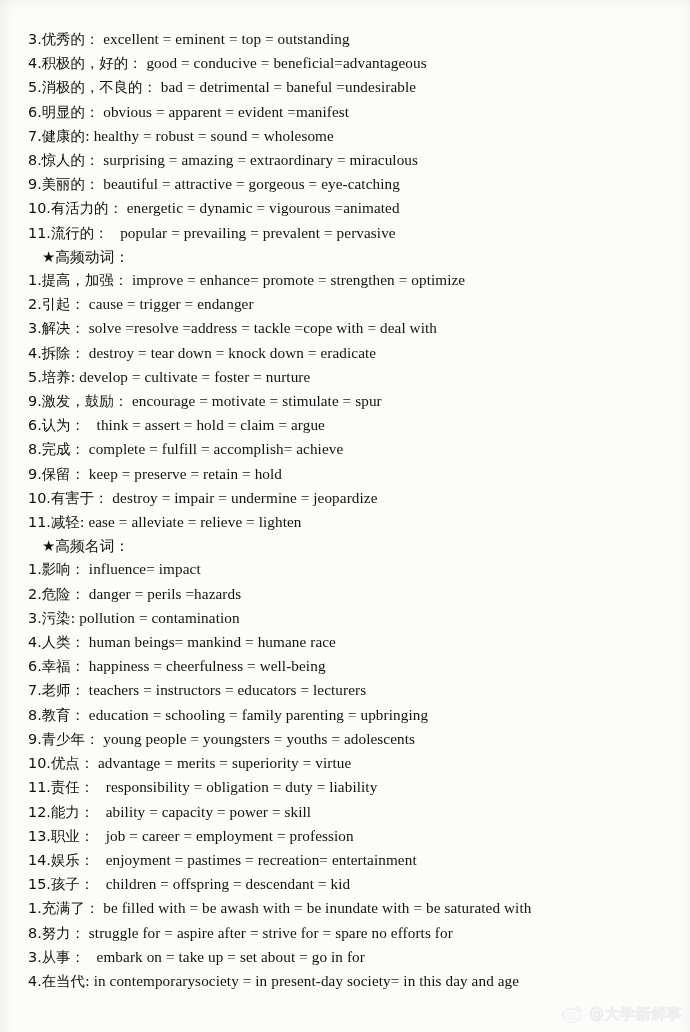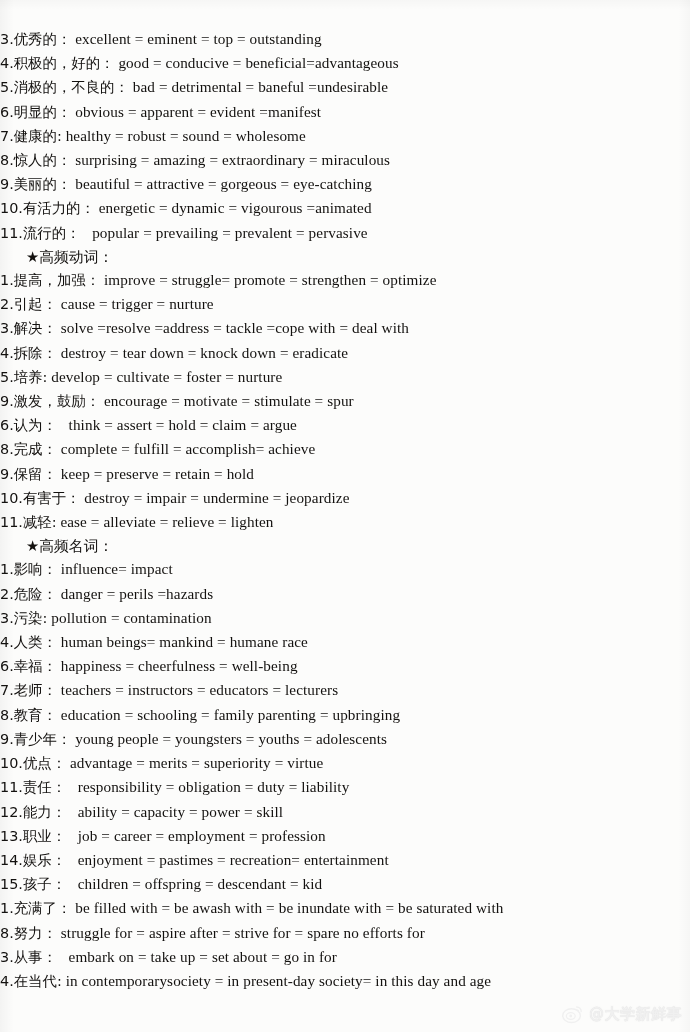--- a/index.html
+++ b/index.html
@@ -31,32 +31,33 @@
   #content {
     position: absolute;
     left: 0;
     top: 27px;
     width: 690px;
   }
   .line {
     font-size: 15.2px;
     line-height: 23.2px;
     color: #13110f;
+    padding-left: 28px;
     white-space: pre;
     letter-spacing: 0.1px;
     font-weight: 400;
     text-rendering: optimizeLegibility;
   }
   .line .cn {
     font-family: "DejaVu Sans", "Liberation Sans", sans-serif;
     font-size: 14.4px;
     letter-spacing: 0px;
   }
   .line.section {
-    padding-left: 26px;
+    padding-left: 42px;
   }
   .line.section .cn {
     font-size: 14.8px;
   }
   
   #watermark {
     position: absolute;
     right: 8px;
     bottom: 6px;
     display: flex;
@@ -91,22 +92,22 @@
       <div class="line"><span class="cn">3.优秀的：</span> <span class="en">excellent = eminent = top = outstanding</span></div>
       <div class="line"><span class="cn">4.积极的，好的：</span> <span class="en">good = conducive = beneficial=advantageous</span></div>
       <div class="line"><span class="cn">5.消极的，不良的：</span> <span class="en">bad = detrimental = baneful =undesirable</span></div>
       <div class="line"><span class="cn">6.明显的：</span> <span class="en">obvious = apparent = evident =manifest</span></div>
       <div class="line"><span class="cn">7.健康的:</span> <span class="en">healthy = robust = sound = wholesome</span></div>
       <div class="line"><span class="cn">8.惊人的：</span> <span class="en">surprising = amazing = extraordinary = miraculous</span></div>
       <div class="line"><span class="cn">9.美丽的：</span> <span class="en">beautiful = attractive = gorgeous = eye-catching</span></div>
       <div class="line"><span class="cn">10.有活力的：</span> <span class="en">energetic = dynamic = vigourous =animated</span></div>
       <div class="line"><span class="cn">11.流行的：</span> <span class="en">  popular = prevailing = prevalent = pervasive</span></div>
       <div class="line section"><span class="cn">★高频动词：</span></div>
-      <div class="line"><span class="cn">1.提高，加强：</span> <span class="en">improve = struggle= promote = strengthen = optimize</span></div>
-      <div class="line"><span class="cn">2.引起：</span> <span class="en">cause = trigger = nurture</span></div>
+      <div class="line"><span class="cn">1.提高，加强：</span> <span class="en">improve = enhance= promote = strengthen = optimize</span></div>
+      <div class="line"><span class="cn">2.引起：</span> <span class="en">cause = trigger = endanger</span></div>
       <div class="line"><span class="cn">3.解决：</span> <span class="en">solve =resolve =address = tackle =cope with = deal with</span></div>
       <div class="line"><span class="cn">4.拆除：</span> <span class="en">destroy = tear down = knock down = eradicate</span></div>
       <div class="line"><span class="cn">5.培养:</span> <span class="en">develop = cultivate = foster = nurture</span></div>
       <div class="line"><span class="cn">9.激发，鼓励：</span> <span class="en">encourage = motivate = stimulate = spur</span></div>
       <div class="line"><span class="cn">6.认为：</span> <span class="en">  think = assert = hold = claim = argue</span></div>
       <div class="line"><span class="cn">8.完成：</span> <span class="en">complete = fulfill = accomplish= achieve</span></div>
       <div class="line"><span class="cn">9.保留：</span> <span class="en">keep = preserve = retain = hold</span></div>
       <div class="line"><span class="cn">10.有害于：</span> <span class="en">destroy = impair = undermine = jeopardize</span></div>
       <div class="line"><span class="cn">11.减轻:</span> <span class="en">ease = alleviate = relieve = lighten</span></div>
       <div class="line section"><span class="cn">★高频名词：</span></div>

